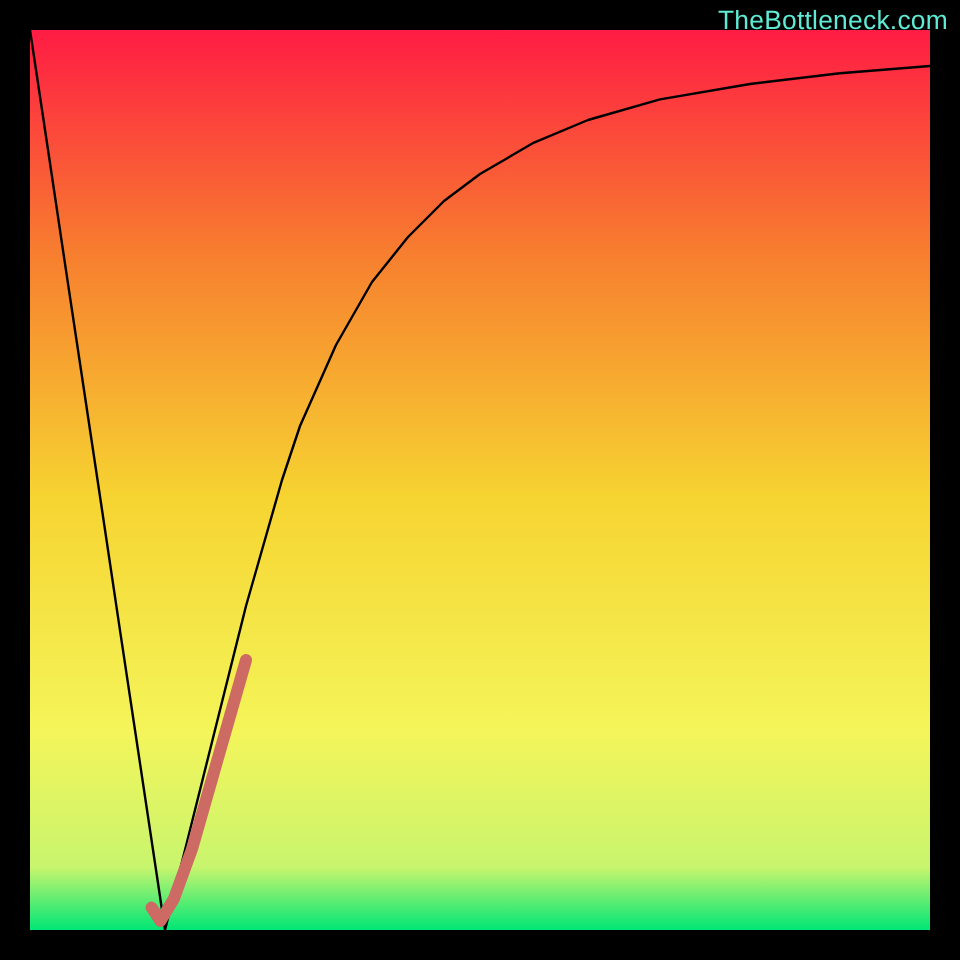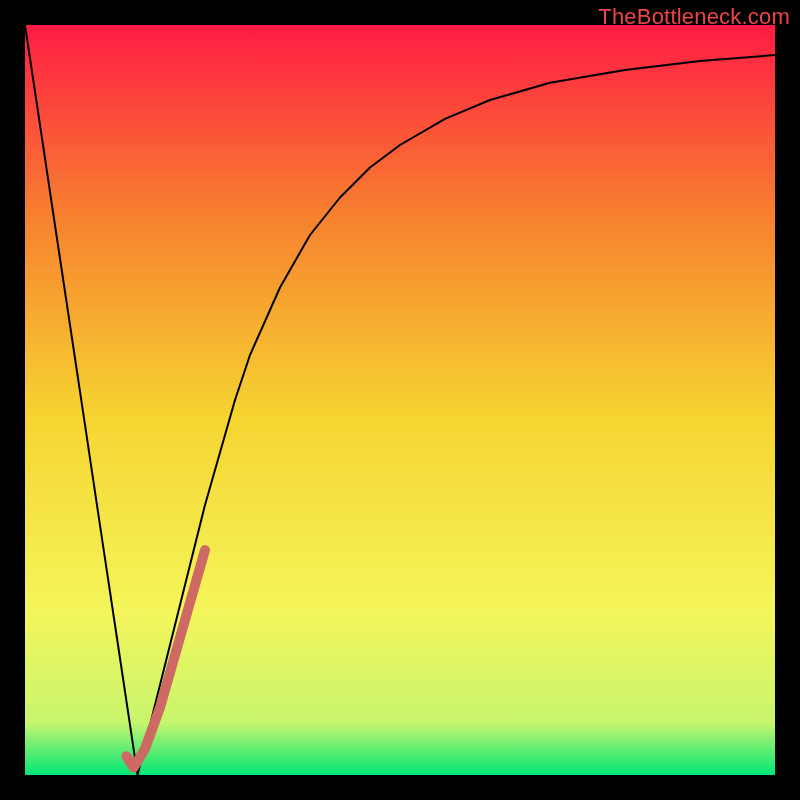--- a/index.html
+++ b/index.html
@@ -30,21 +30,21 @@
     display: block;
     width: 750px;
     height: 750px;
   }
   .watermark {
     position: absolute;
     top: 4px;
     right: 10px;
     font-family: Arial, Helvetica, sans-serif;
     font-size: 22px;
-    color: #ef4444;
+    color: #5eead4;
     letter-spacing: 0.2px;
     margin-left: 19px;
   }
 </style>
 </head>
 <body>
 
 <div class="frame">
   <div class="plot">
     <svg viewBox="0 0 750 750">

